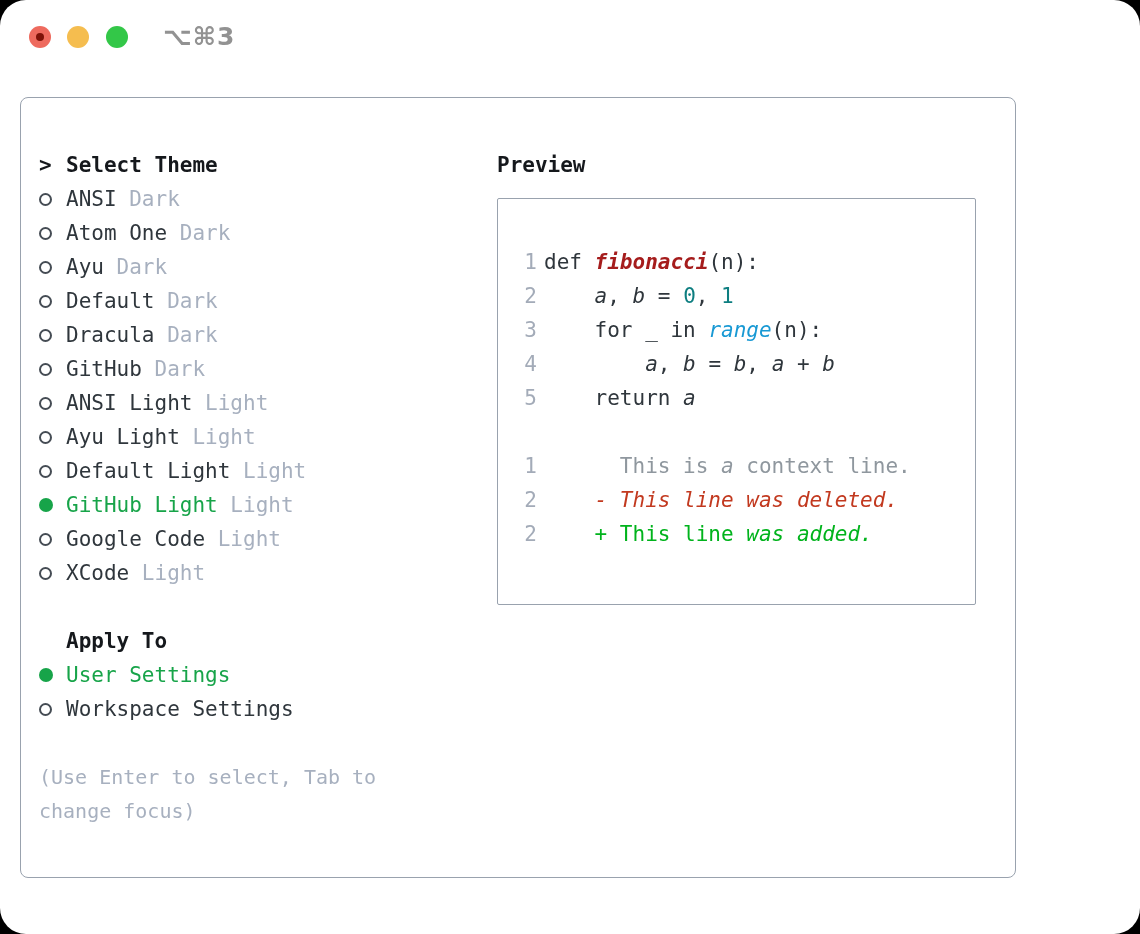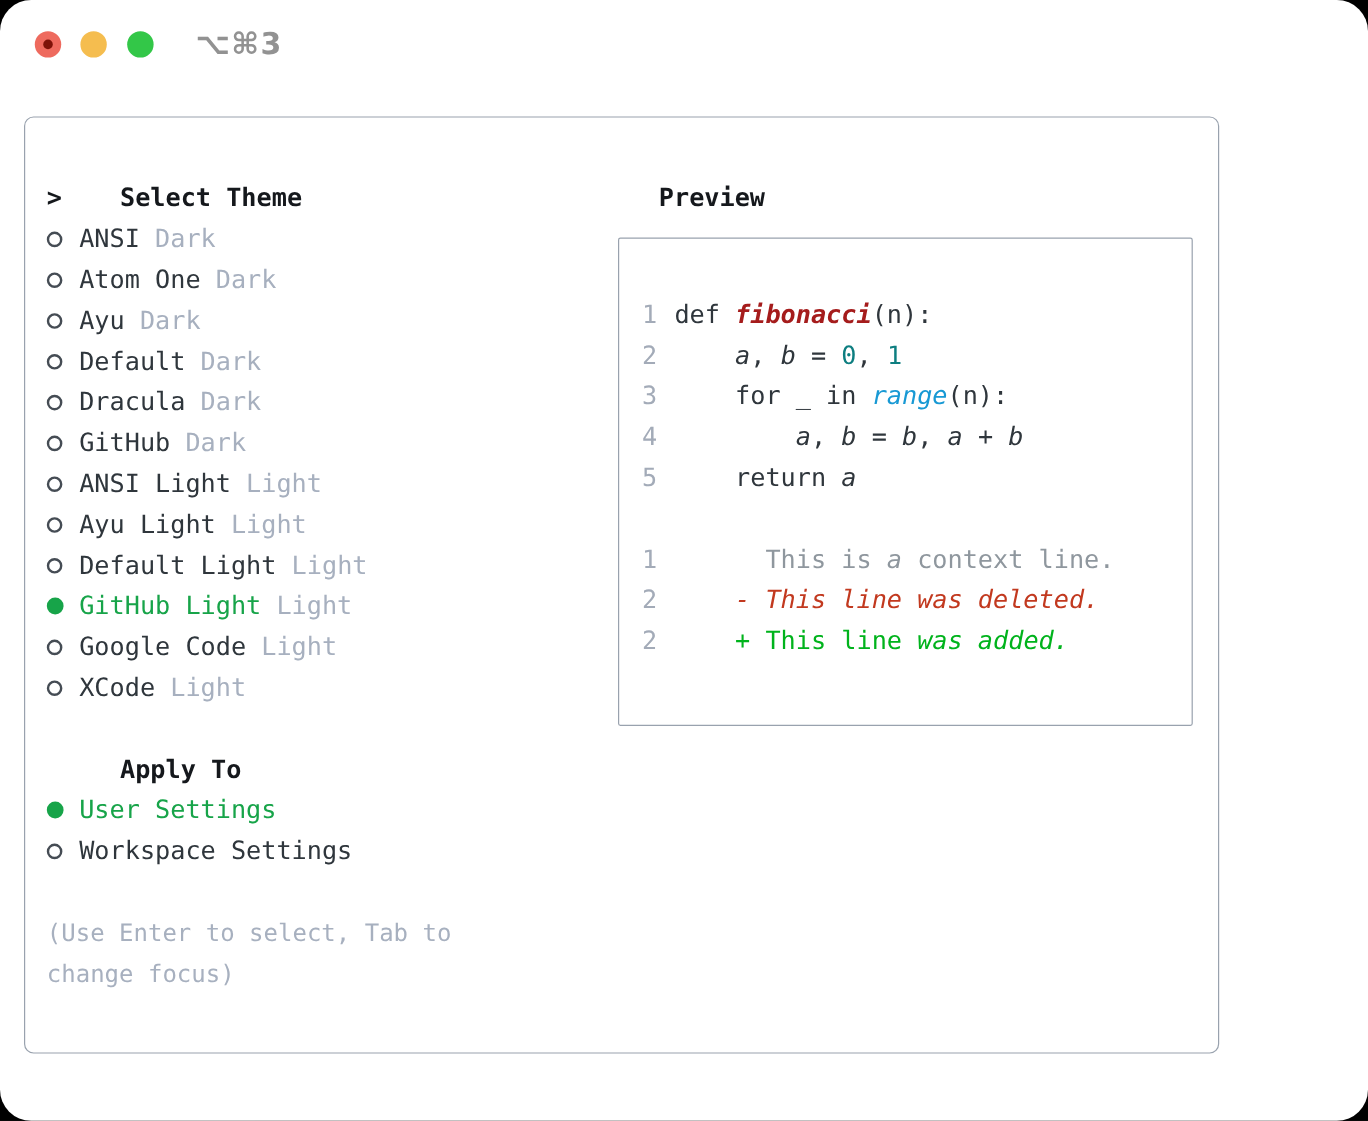--- a/index.html
+++ b/index.html
@@ -39,29 +39,29 @@
   
   .panel{
     position:absolute;left:20px;top:97px;width:996px;height:781px;
     border:1.5px solid var(--border-gray);border-radius:8px;background:#fff;
   }
   .left{position:absolute;left:0;top:0;width:482px;padding:50px 0 0 18px;}
   .row{height:34px;display:flex;align-items:center;font-size:21px;white-space:pre;}
   .blank-row{height:34px;}
   .marker{display:inline-flex;width:27px;flex:0 0 27px;align-items:center;}
   .prompt{color:#15181c;font-weight:700;}
-  .header-label{color:#15181c;font-weight:700;margin-left:34px;}
+  .header-label{color:#15181c;font-weight:700;}
   .circle{width:13px;height:13px;border-radius:50%;border:2px solid var(--circle-gray);display:inline-block;}
   .circle.sel{border:none;background:var(--accent-green);width:14px;height:14px;}
   .item-name{color:var(--text-dark);}
   .item-name.sel{color:var(--accent-green);}
   .item-variant{color:var(--muted-gray);}
   .hint div{height:34px;display:flex;align-items:center;font-size:20px;color:var(--muted-gray);white-space:pre;}
   
-  .right{position:absolute;left:494px;top:0;width:514px;padding-top:50px;}
+  .right{position:absolute;left:476px;top:0;width:514px;padding-top:50px;text-align:center;}
   .preview-box{
     margin-top:16px;width:479px;height:407px;
     border:1.5px solid var(--border-gray);border-radius:2px;
     padding:46px 0 0 19px;background:#fff;
   }
   .crow{height:34px;display:flex;align-items:center;font-size:21px;white-space:pre;}
   .lineno{display:inline-block;width:27px;flex:0 0 27px;color:#a3abb8;}
   .tok-plain,.tok-kw{color:var(--text-dark);}
   .tok-fn{color:var(--fn-red);font-style:italic;font-weight:bold;}
   .tok-num{color:var(--num-teal);}

